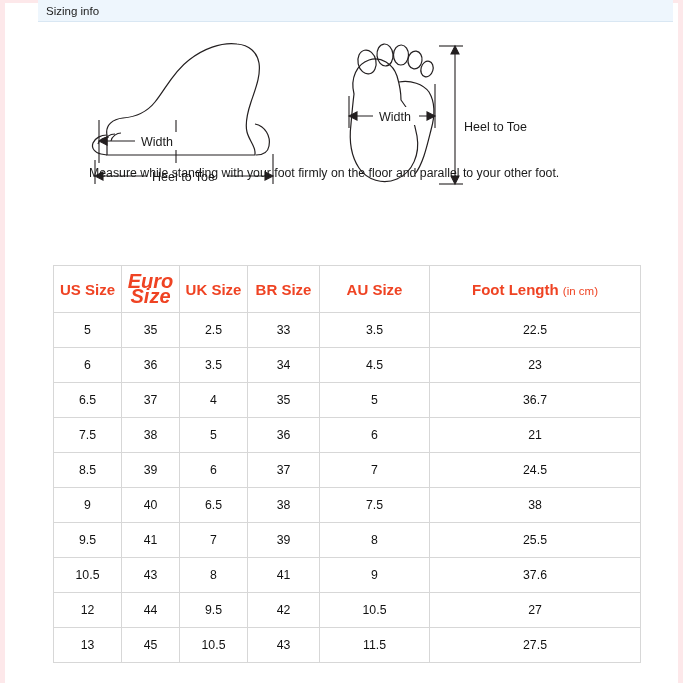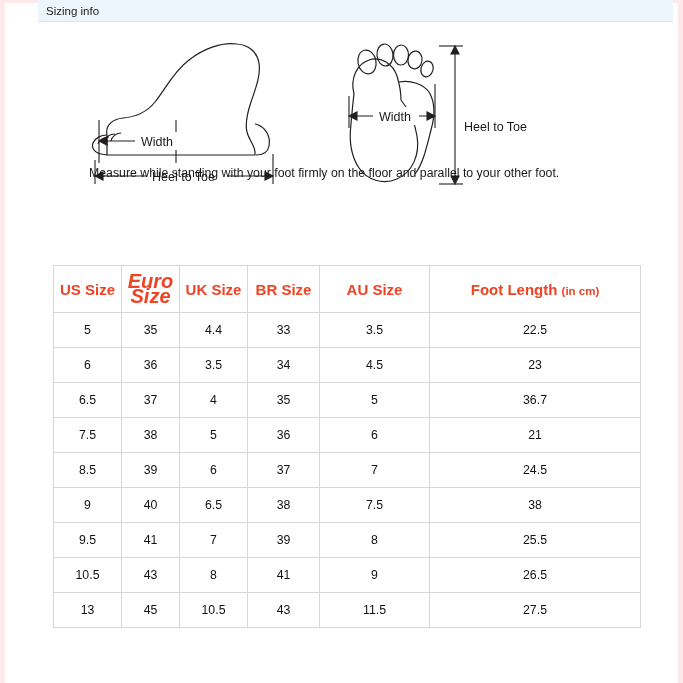--- a/index.html
+++ b/index.html
@@ -89,21 +89,21 @@
   table.sizing th.euro {
     font-size: 20px;
     line-height: 15px;
     font-style: italic;
   }
   table.sizing th.footlen {
     font-size: 15px;
   }
   table.sizing th.footlen .unit {
     font-size: 11.5px;
-    font-weight: bold;
+    font-weight: normal;
     color: #ef4323;
   }
   table.sizing td {
     height: 32px;
     font-size: 12.3px;
   }
   col.c0 { width: 68px; }
   col.c1 { width: 58px; }
   col.c2 { width: 68px; }
   col.c3 { width: 72px; }
@@ -219,21 +219,21 @@
           <th class="footlen">
             <span>Foot Length</span>
             <span class="unit">(in cm)</span>
           </th>
         </tr>
       </thead>
       <tbody>
           <tr>
             <td>5</td>
             <td>35</td>
-            <td>4.4</td>
+            <td>2.5</td>
             <td>33</td>
             <td>3.5</td>
             <td>22.5</td>
           </tr>
           <tr>
             <td>6</td>
             <td>36</td>
             <td>3.5</td>
             <td>34</td>
             <td>4.5</td>
@@ -278,21 +278,29 @@
             <td>39</td>
             <td>8</td>
             <td>25.5</td>
           </tr>
           <tr>
             <td>10.5</td>
             <td>43</td>
             <td>8</td>
             <td>41</td>
             <td>9</td>
-            <td>26.5</td>
+            <td>37.6</td>
+          </tr>
+          <tr>
+            <td>12</td>
+            <td>44</td>
+            <td>9.5</td>
+            <td>42</td>
+            <td>10.5</td>
+            <td>27</td>
           </tr>
           <tr>
             <td>13</td>
             <td>45</td>
             <td>10.5</td>
             <td>43</td>
             <td>11.5</td>
             <td>27.5</td>
           </tr>
         </tbody>

